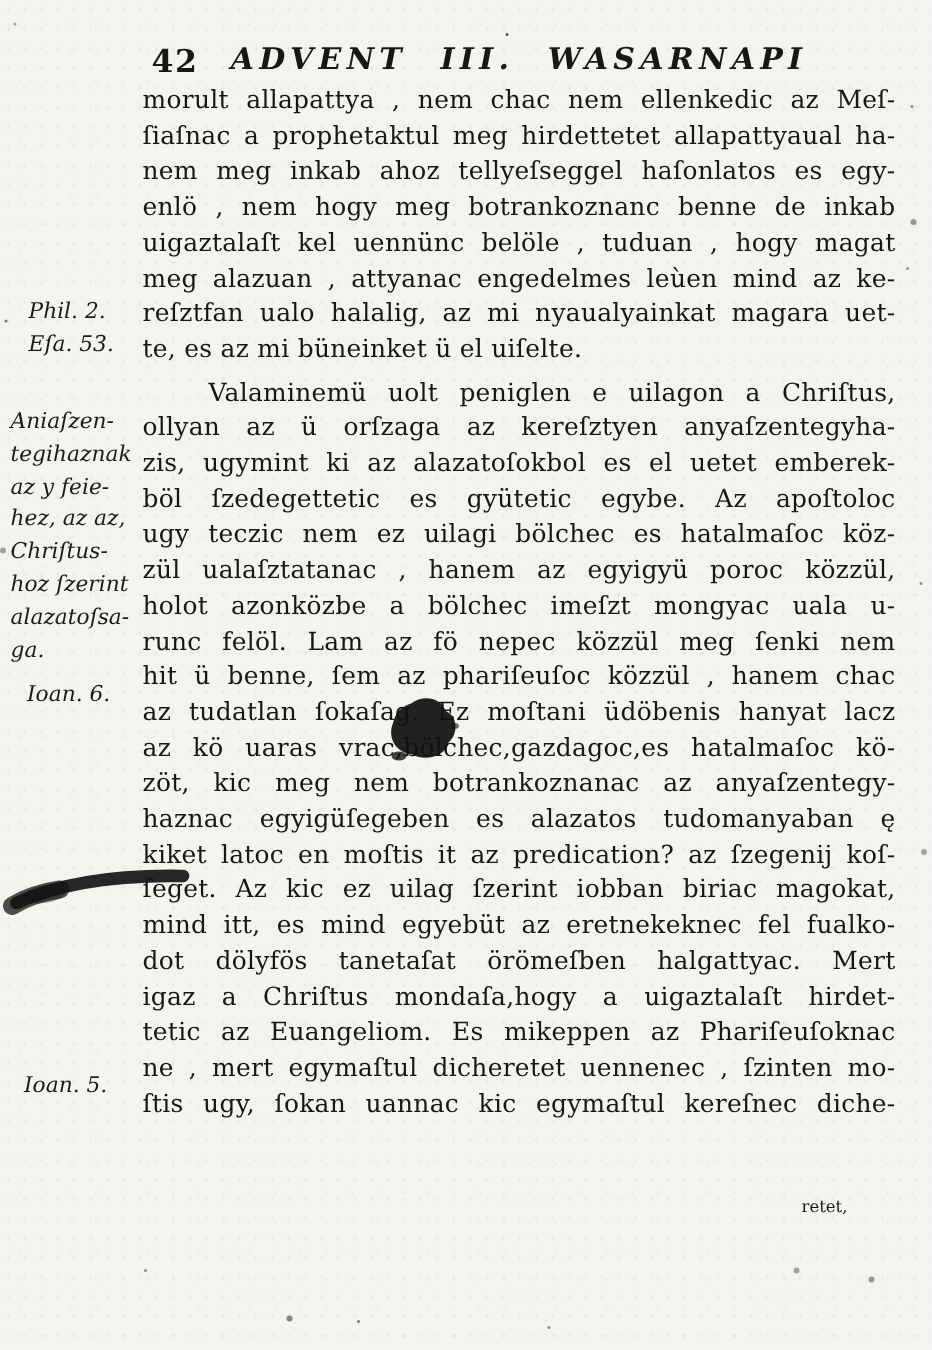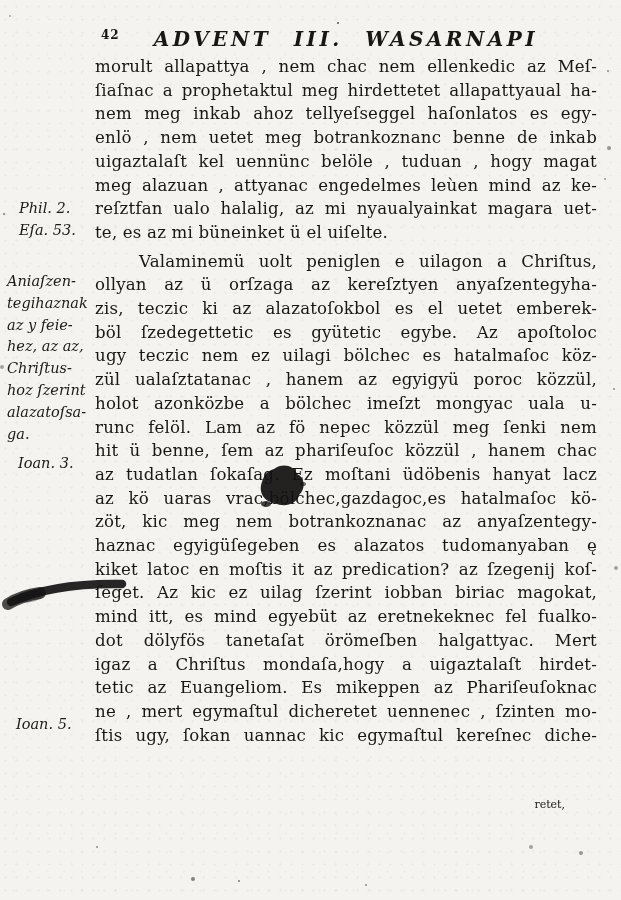--- a/index.html
+++ b/index.html
@@ -11,21 +11,21 @@
       radial-gradient(rgba(40,40,40,0.045) 1px, transparent 1.2px),
       radial-gradient(rgba(60,60,60,0.03) 1px, transparent 1.3px);
     background-size:11px 13px, 17px 19px;
     background-position:0 0, 5px 7px;
     overflow:hidden;
     font-family:"DejaVu Serif","Liberation Serif",serif;
     color:#181715;
   }
   .pagenum{
     position:absolute;left:101px;top:28px;
-    font-size:12px;font-weight:bold;letter-spacing:1px;
+    font-size:21px;font-weight:bold;letter-spacing:1px;
   }
   .running-head{
     position:absolute;left:95px;top:27px;width:502px;
     text-align:center;
     font-style:italic;font-weight:bold;
     font-size:20px;letter-spacing:3.5px;word-spacing:12px;
   }
   .body-text{
     position:absolute;left:95px;top:55px;width:502px;
   }
@@ -97,42 +97,42 @@
         <div class="mline">Aniaſzen-</div>
         <div class="mline">tegihaznak</div>
         <div class="mline">az y feie-</div>
         <div class="mline">hez, az az,</div>
         <div class="mline">Chriſtus-</div>
         <div class="mline">hoz ſzerint</div>
         <div class="mline">alazatoſsa-</div>
         <div class="mline">ga.</div>
       </div>
       <div class="mnote mnote-ioan7">
-        <div class="mline">Ioan. 3.</div>
+        <div class="mline">Ioan. 6.</div>
       </div>
       <div class="mnote mnote-ioan5">
         <div class="mline">Ioan. 5.</div>
       </div>
     </div>
 
   <div class="body-text">
       <div class="paragraph">
         <div class="line">morult allapattya , nem chac nem ellenkedic az Meſ-</div>
         <div class="line">ſiaſnac a prophetaktul meg hirdettetet allapattyaual ha-</div>
         <div class="line">nem meg inkab ahoz tellyeſseggel haſonlatos es egy-</div>
-        <div class="line">enlö , nem uetet meg botrankoznanc benne de inkab</div>
+        <div class="line">enlö , nem hogy meg botrankoznanc benne de inkab</div>
         <div class="line">uigaztalaſt kel uennünc belöle , tuduan , hogy magat</div>
         <div class="line">meg alazuan , attyanac engedelmes leùen mind az ke-</div>
         <div class="line">reſztfan ualo halalig, az mi nyaualyainkat magara uet-</div>
         <div class="line last">te, es az mi büneinket ü el uiſelte.</div>
       </div>
       <div class="paragraph">
         <div class="line indent">Valaminemü uolt peniglen e uilagon a Chriſtus,</div>
         <div class="line">ollyan az ü orſzaga az kereſztyen anyaſzentegyha-</div>
-        <div class="line">zis, teczic ki az alazatoſokbol es el uetet emberek-</div>
+        <div class="line">zis, ugymint ki az alazatoſokbol es el uetet emberek-</div>
         <div class="line">böl ſzedegettetic es gyütetic egybe. Az apoſtoloc</div>
         <div class="line">ugy teczic nem ez uilagi bölchec es hatalmaſoc köz-</div>
         <div class="line">zül ualaſztatanac , hanem az egyigyü poroc közzül,</div>
         <div class="line">holot azonközbe a bölchec imeſzt mongyac uala u-</div>
         <div class="line">runc felöl. Lam az fö nepec közzül meg ſenki nem</div>
         <div class="line">hit ü benne, ſem az phariſeuſoc közzül , hanem chac</div>
         <div class="line">az tudatlan ſokaſag. Ez moſtani üdöbenis hanyat lacz</div>
         <div class="line">az kö uaras vrac,bölchec,gazdagoc,es hatalmaſoc kö-</div>
         <div class="line">zöt, kic meg nem botrankoznanac az anyaſzentegy-</div>
         <div class="line">haznac egyigüſegeben es alazatos tudomanyaban ę</div>

